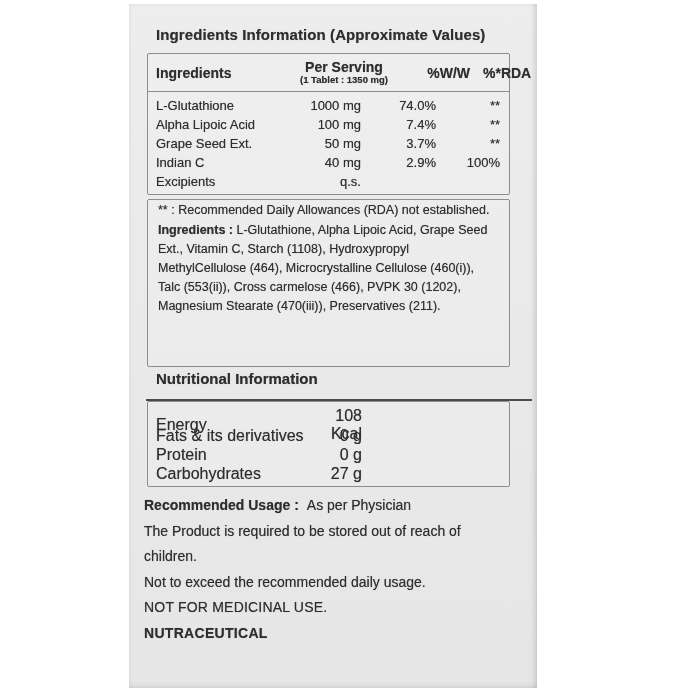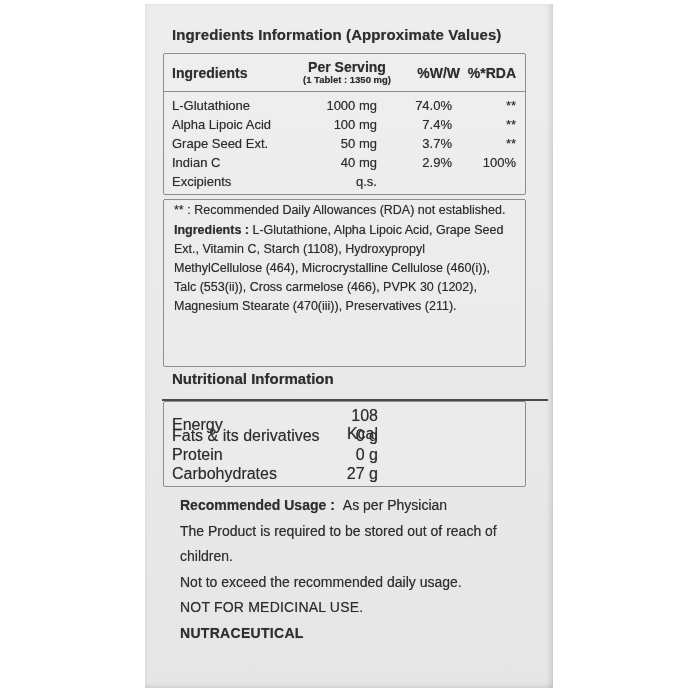--- a/index.html
+++ b/index.html
@@ -1,38 +1,38 @@
 <!DOCTYPE html>
 <html><head>
 <meta charset="utf-8">
 <style>
   * { margin:0; padding:0; box-sizing:border-box; }
   html,body { width:690px; height:700px; background:#ffffff; overflow:hidden;
               font-family:"Liberation Sans","DejaVu Sans",sans-serif; }
   .page { position:relative; width:690px; height:700px; background:#ffffff; }
 
   .label {
-    position:absolute; left:145px; top:4px; width:408px; height:684px;
+    position:absolute; left:129px; top:4px; width:408px; height:684px;
     background:linear-gradient(180deg,#ededed 0%,#e9e9e9 55%,#e6e6e6 100%);
     box-shadow: inset -5px 0 7px -4px rgba(0,0,0,.18), inset 0 -5px 7px -4px rgba(0,0,0,.10),
                 inset 3px 0 6px -4px rgba(0,0,0,.08);
     color:#2e2e2e;
   }
   .label * { text-shadow:0 0 0.7px rgba(70,70,70,.65); }
 
   .ing-title { position:absolute; left:27px; top:22px; font-size:15px; font-weight:bold;
                letter-spacing:.1px; }
 
   .box { position:absolute; left:18px; width:363px; border:1px solid #8d8d8d;
          border-radius:2px; background:rgba(245,245,245,.25); }
 
   .ing-table { top:49px; height:142px; }
   .ing-head { display:grid; grid-template-columns:110px 130px 48px 1fr;
               align-items:center; height:38px; padding:0 9px 0 8px;
-              border-bottom:1px solid #8d8d8d; }
+              border-bottom:1px solid #8d8d8d;gap:13px; }
   .ing-head .h1 { font-size:14px; font-weight:bold; }
   .ing-head .h2 { text-align:center; line-height:1.05; }
   .ing-head .h2 .main { font-size:14px; font-weight:bold; display:block; }
   .ing-head .h2 .sub  { font-size:9.5px; font-weight:bold; display:block; }
   .ing-head .h3, .ing-head .h4 { font-size:14px; font-weight:bold; text-align:right; }
 
   .ing-body { padding:4px 0 0 0; }
   .ing-row { display:grid; grid-template-columns:150px 55px 75px 1fr;
              padding:0 9px 0 8px; height:19px; align-items:center; font-size:13px; }
   .ing-row .c1 { text-align:left; }
@@ -46,21 +46,21 @@
   .nut-heading { position:absolute; left:17px; top:366px; width:386px;
                  border-bottom:2px solid #4a4a4a; padding:0 0 12px 10px;
                  font-size:15px; font-weight:bold; }
 
   .nut-table { top:397px; height:86px; padding-top:5px; }
   .nut-row { display:grid; grid-template-columns:150px 56px 1fr;
              padding:0 8px; height:19px; align-items:center; font-size:16px; }
   .nut-row .v { text-align:right; }
 
   .usage { position:absolute; left:15px; top:489px; width:378px;
-           font-size:14px; line-height:25.5px;margin-left:20px; }
+           font-size:14px; line-height:25.5px; }
   .usage .b { font-weight:bold; }
   .usage .wrapline { width:320px; }
   .usage .caps { letter-spacing:.2px; }
   .usage .brand { font-weight:bold; letter-spacing:.3px; }
   .usage-first .b { margin-right:8px; }
 </style>
 </head>
 <body>
 
 <div class="page">

